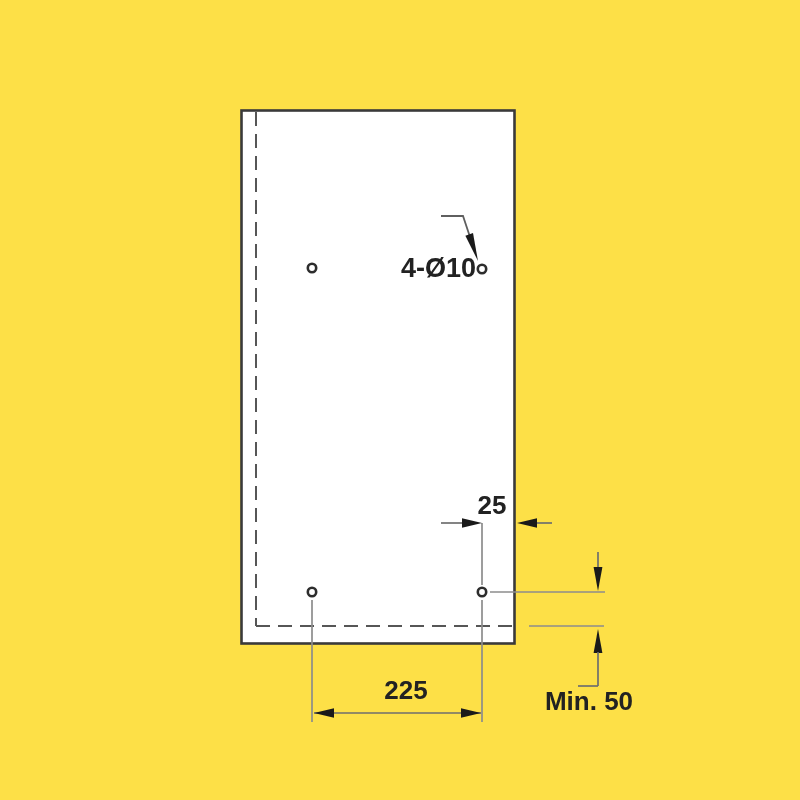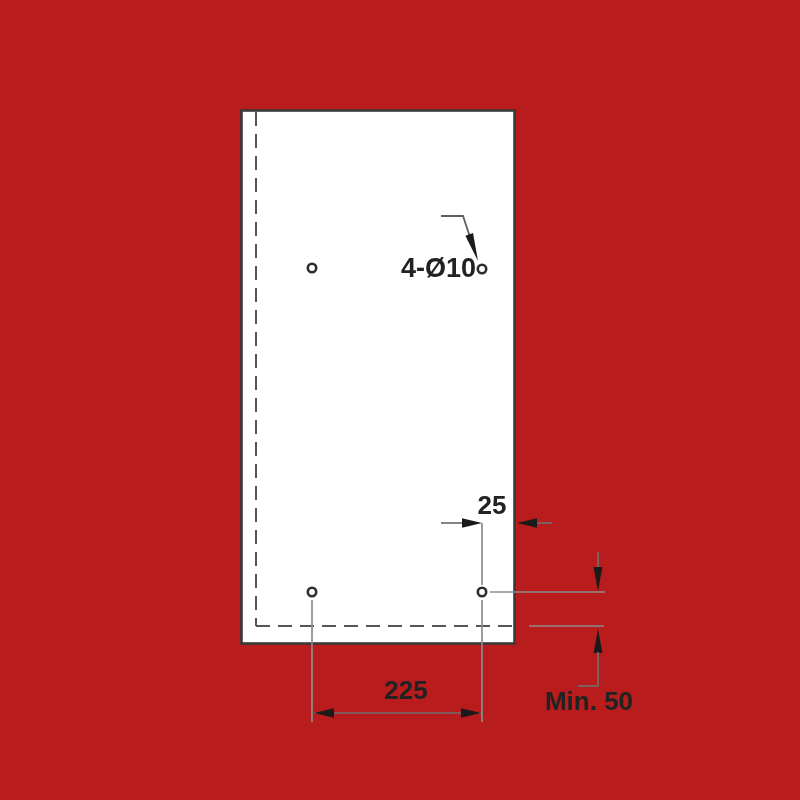--- a/index.html
+++ b/index.html
@@ -7,21 +7,21 @@
     padding: 0;
     background: #ffffff;
     width: 800px;
     height: 800px;
     overflow: hidden;
   }
   .drawing-wrap {
     position: relative;
     width: 800px;
     height: 800px;
-    background: #b91c1c;
+    background: #fde047;
   }
   svg { display: block; }
 
   .panel-outline {
     fill: #ffffff;
     stroke: #3a3a3a;
     stroke-width: 2.6;
   }
   .dashed-line {
     stroke: #565656;

